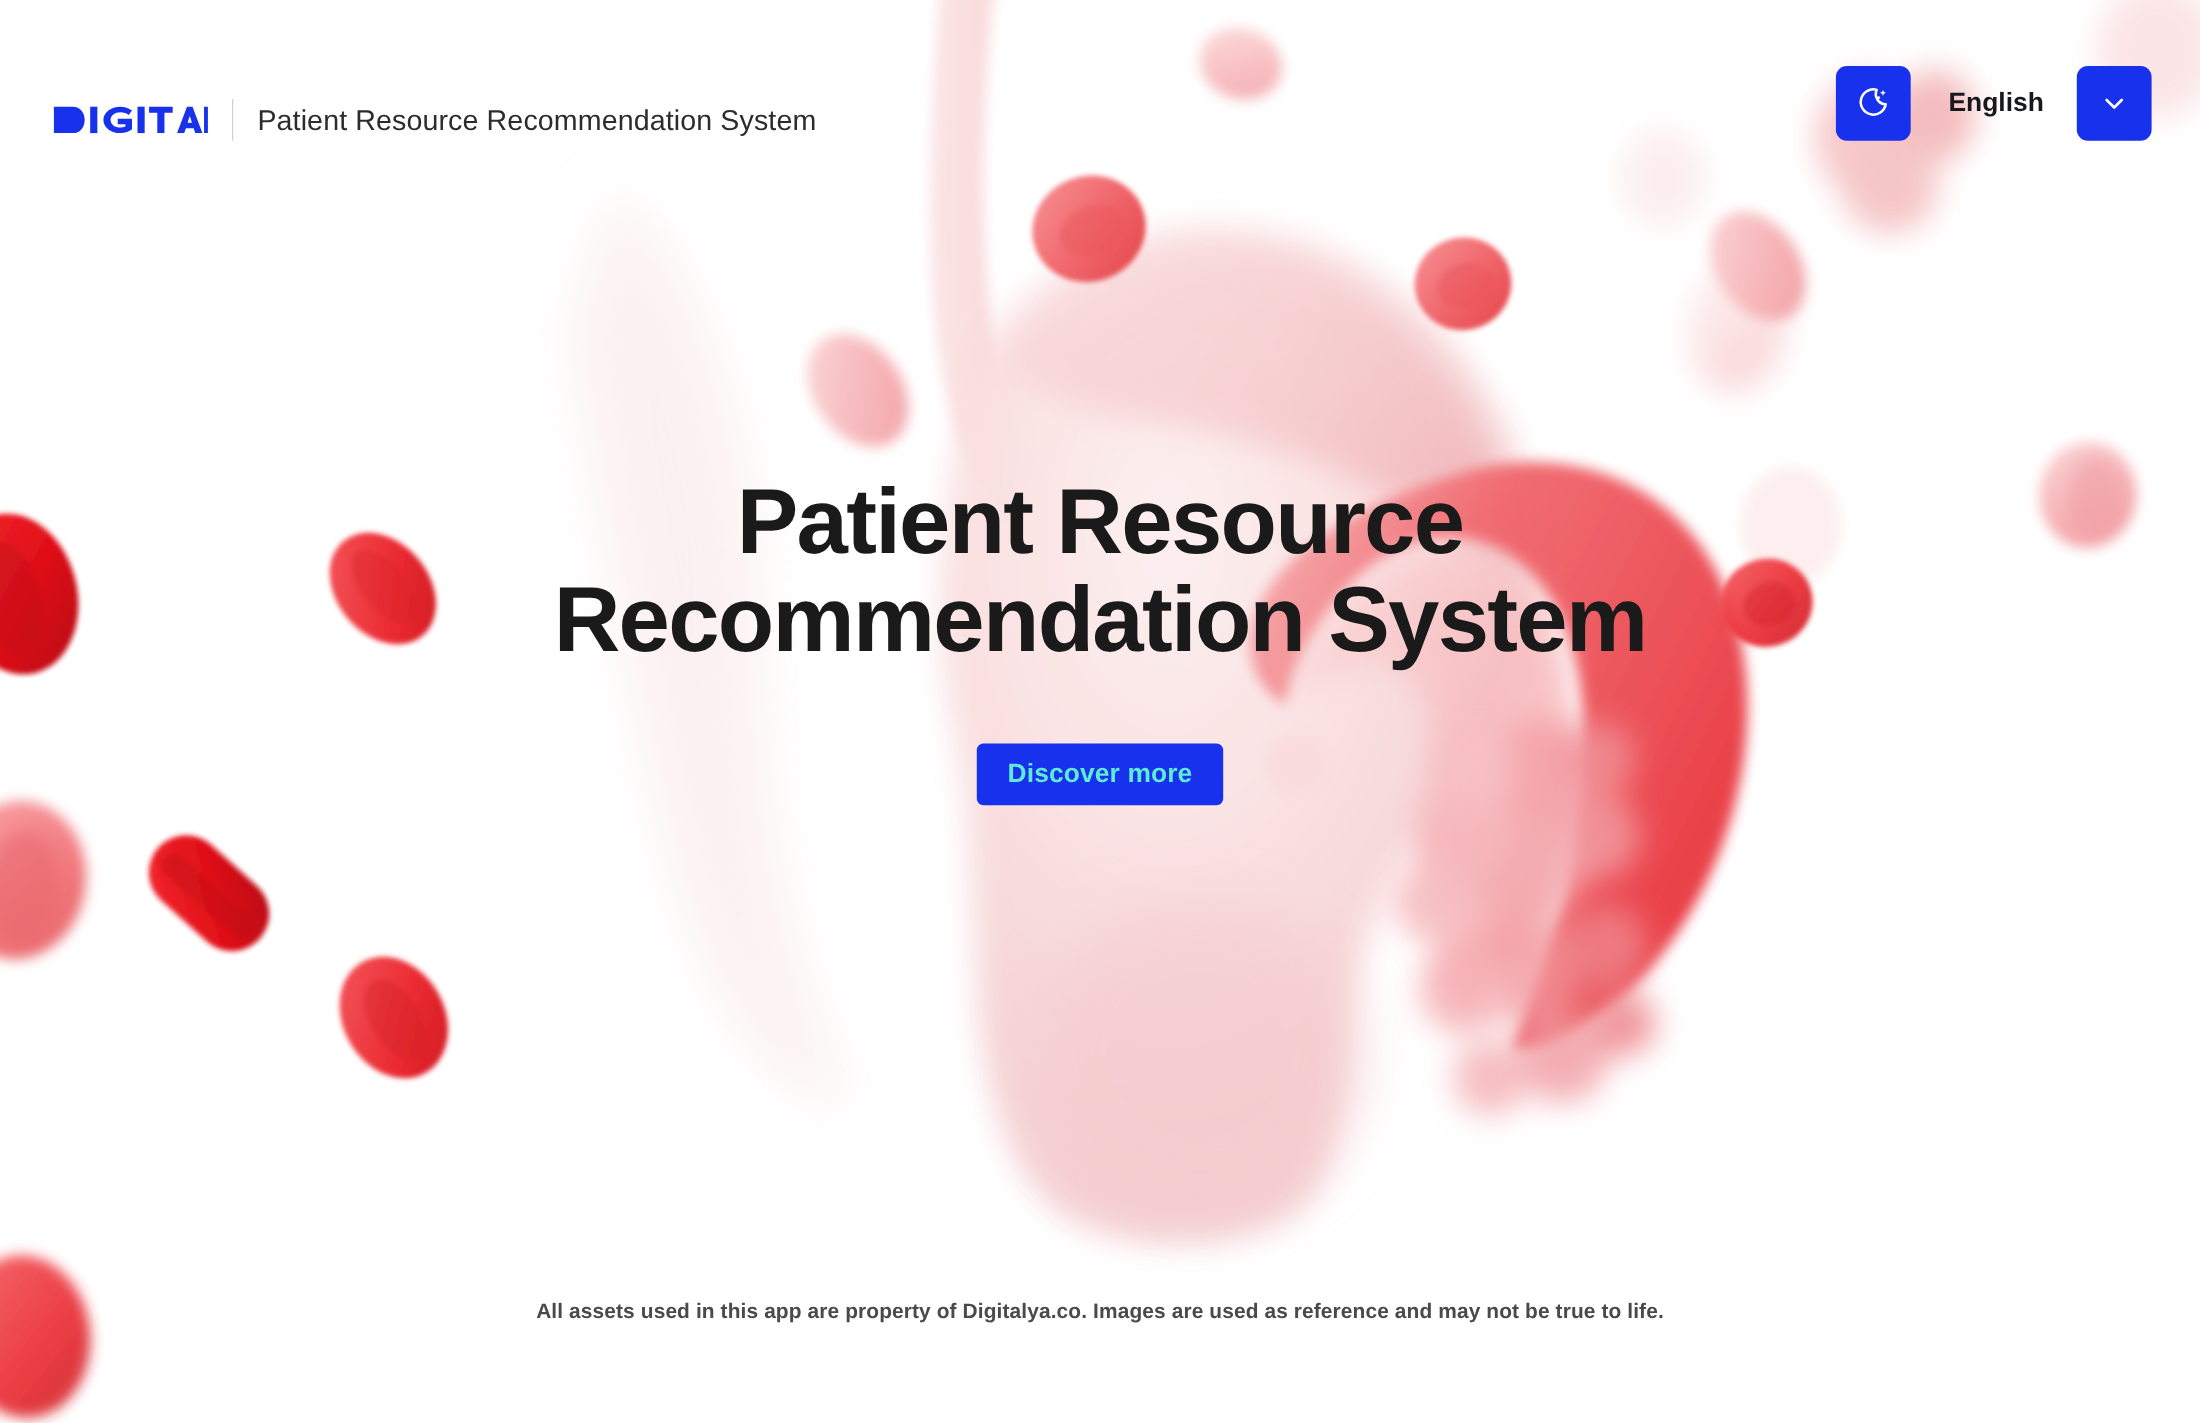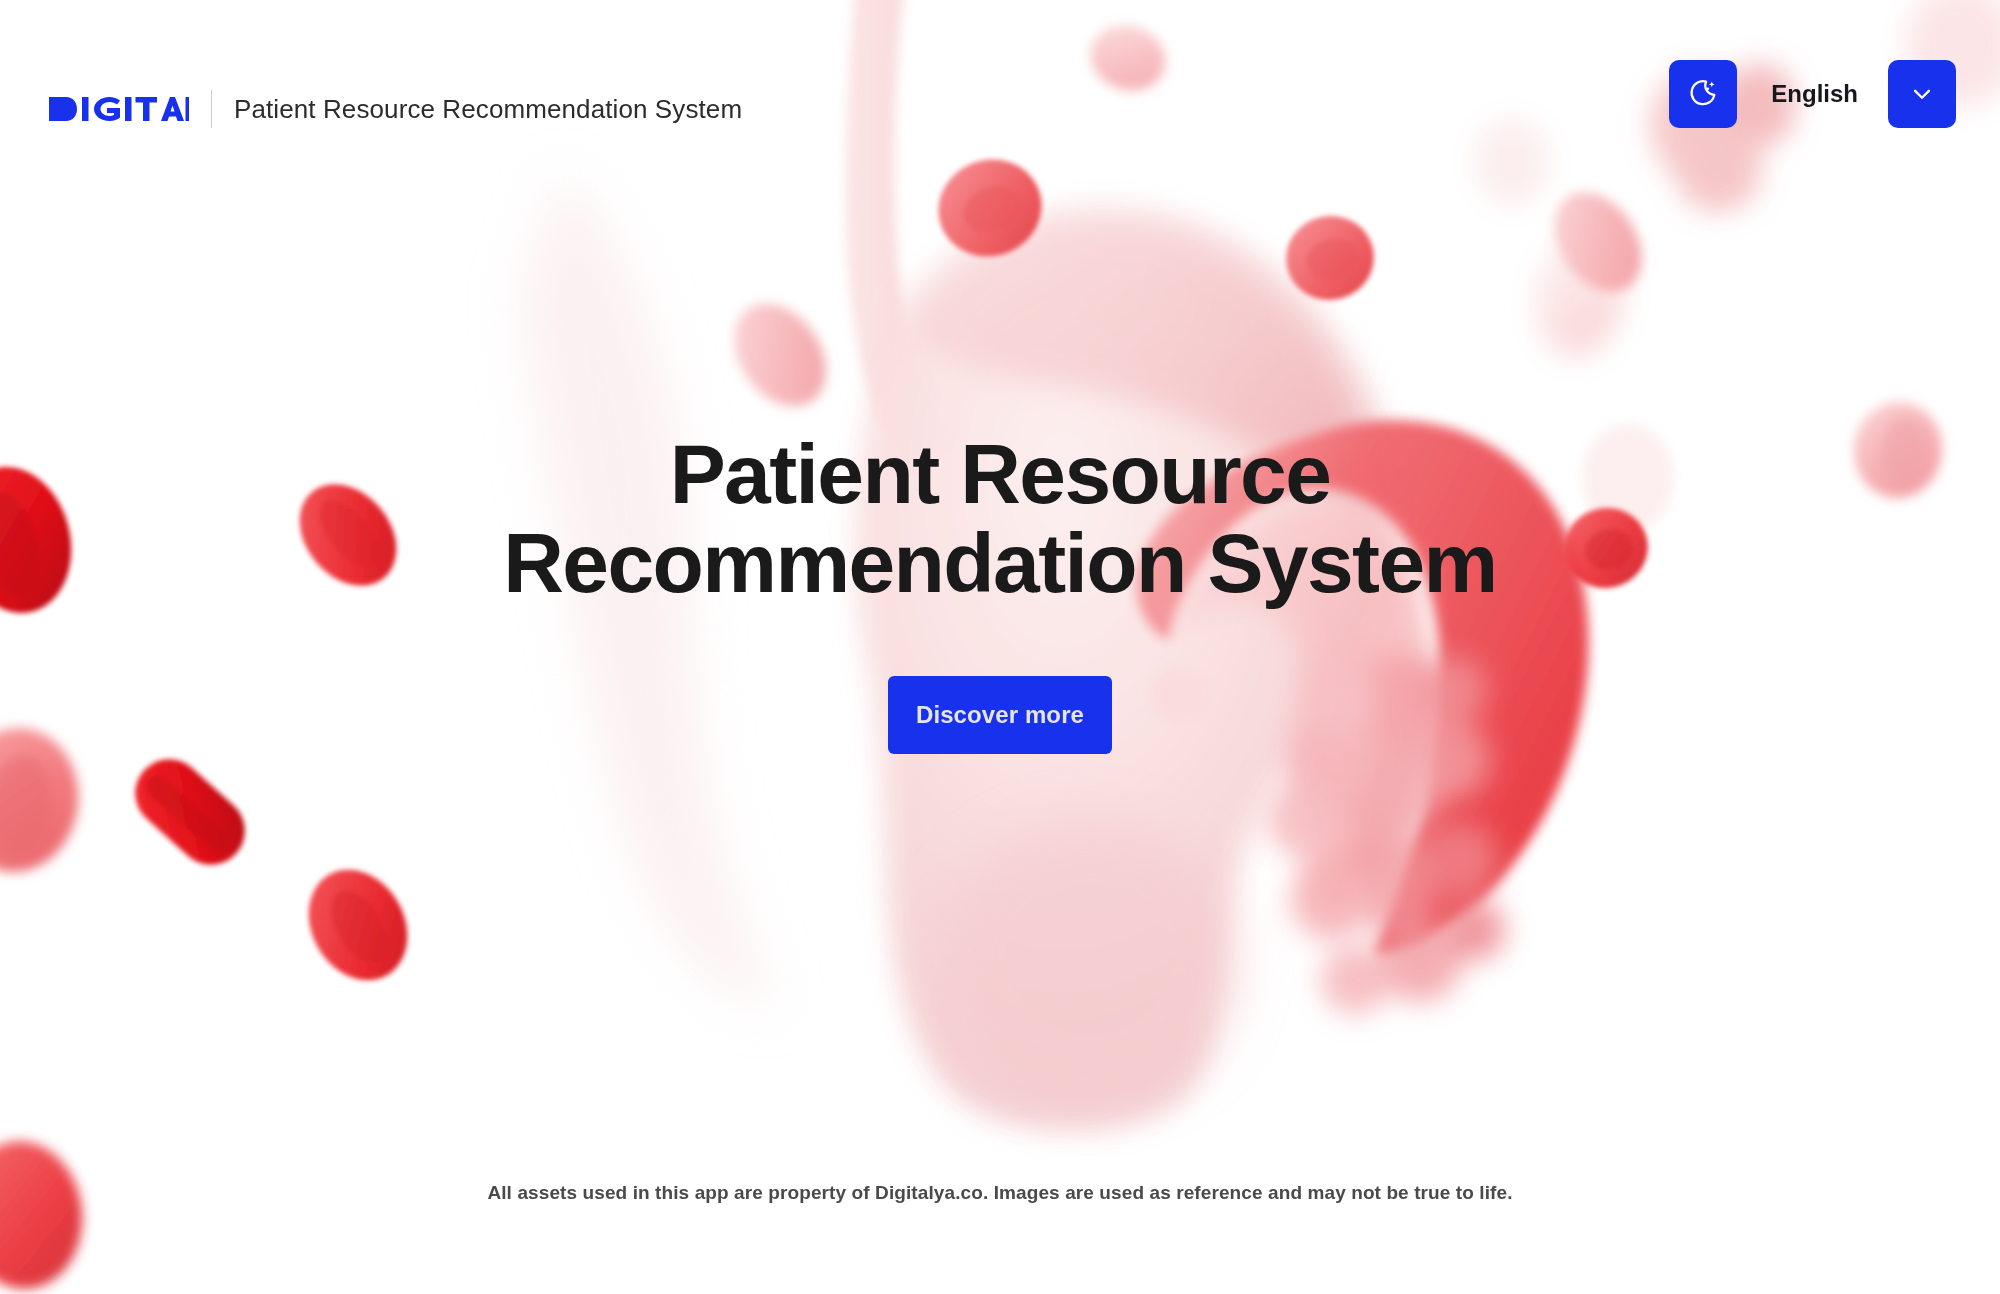--- a/index.html
+++ b/index.html
@@ -104,28 +104,28 @@
     font-weight: 700;
     color: #1a1a1a;
     text-align: center;
     letter-spacing: -1.6px;
     max-width: 1200px;
   }
   .hero-title .line { display: block; }
   .cta {
     margin-top: 68px;
     background: #1731ec;
-    color: #e5e5e5;
+    color: #5eead4;
     border: none;
     border-radius: 6px;
     font-size: 24px;
     font-weight: 700;
     letter-spacing: 0.1px;
     padding: 0 28px;
-    height: 78px;
+    height: 56px;
     display: inline-flex;
     align-items: center;
     justify-content: center;
     cursor: pointer;
     font-family: "Liberation Sans", sans-serif;
   }
 
   
   .footer-note {
     position: absolute;

